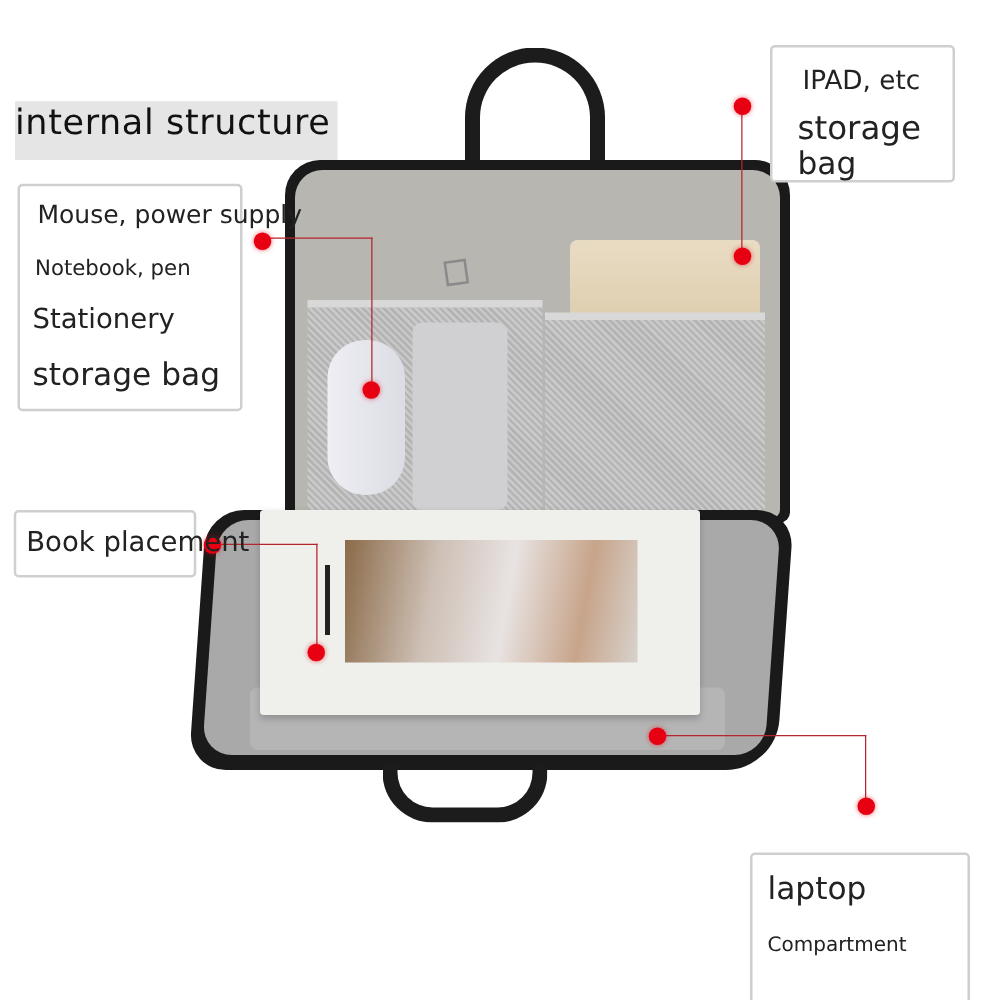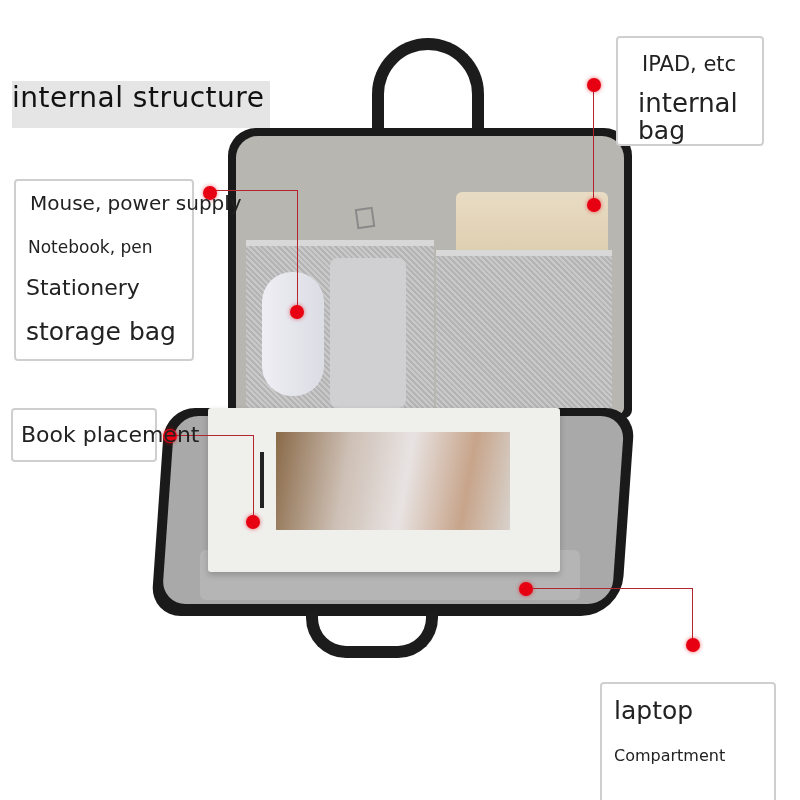--- a/index.html
+++ b/index.html
@@ -49,28 +49,28 @@
   </div>
   <div class="laptop-pad"></div>
   <div class="book"></div>
   <div class="photo"></div>
   <div class="book-bar"></div>
   <div class="handle-bottom"></div>
 </div>
 
 <div class="label-box" style="left:616px;top:36px;width:148px;height:110px;">
   <div style="position:absolute;left:24px;top:14px;font-size:21px;">IPAD, etc</div>
-  <div style="position:absolute;left:20px;top:50px;font-size:26px;">internal</div>
+  <div style="position:absolute;left:20px;top:50px;font-size:26px;">storage</div>
   <div style="position:absolute;left:20px;top:78px;font-size:25px;">bag</div>
 </div>
 <div class="dot" style="left:587px;top:78px;"></div>
 <div class="line" style="left:593px;top:85px;width:1px;height:120px;"></div>
 <div class="dot" style="left:587px;top:198px;"></div>
 
-<div class="label-box" style="left:14px;top:179px;width:180px;height:182px;">
+<div class="label-box" style="left:14px;top:147px;width:180px;height:182px;">
   <div style="position:absolute;left:14px;top:10px;font-size:20px;white-space:nowrap;z-index:7;">Mouse, power supply</div>
   <div style="position:absolute;left:12px;top:56px;font-size:17px;">Notebook, pen</div>
   <div style="position:absolute;left:10px;top:136px;font-size:25px;">storage bag</div>
   <div style="position:absolute;left:10px;top:94px;font-size:22px;">Stationery</div>
 </div>
 <div class="dot" style="left:203px;top:186px;"></div>
 <div class="line" style="left:210px;top:190px;width:88px;height:1px;"></div>
 <div class="line" style="left:297px;top:190px;width:1px;height:122px;"></div>
 <div class="dot" style="left:290px;top:305px;"></div>
 

